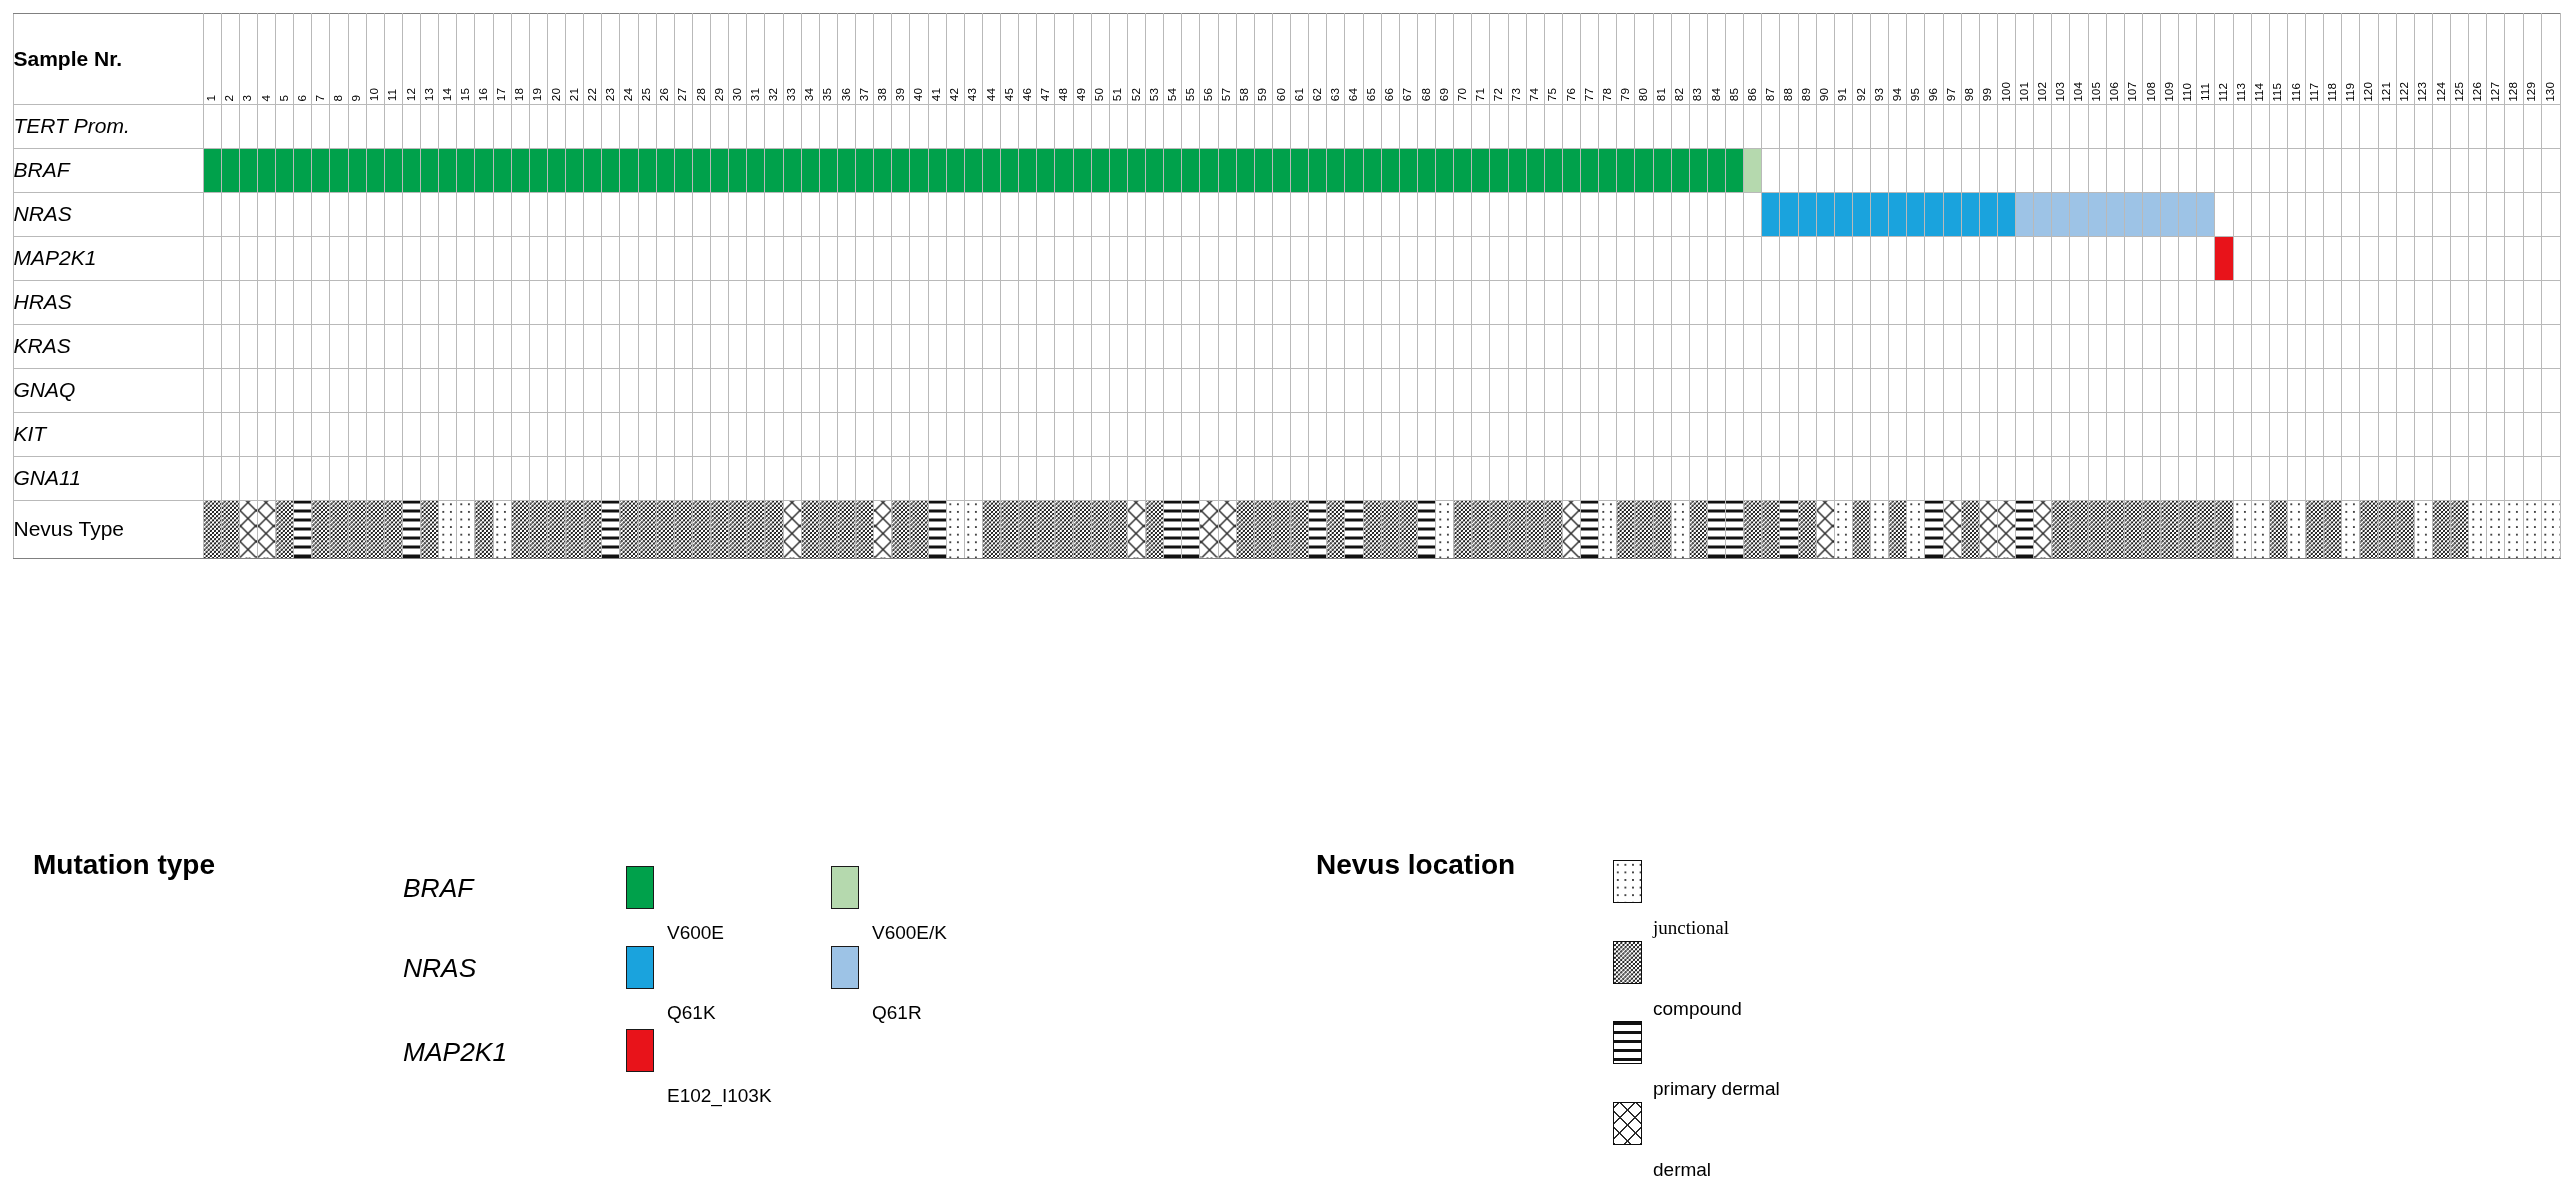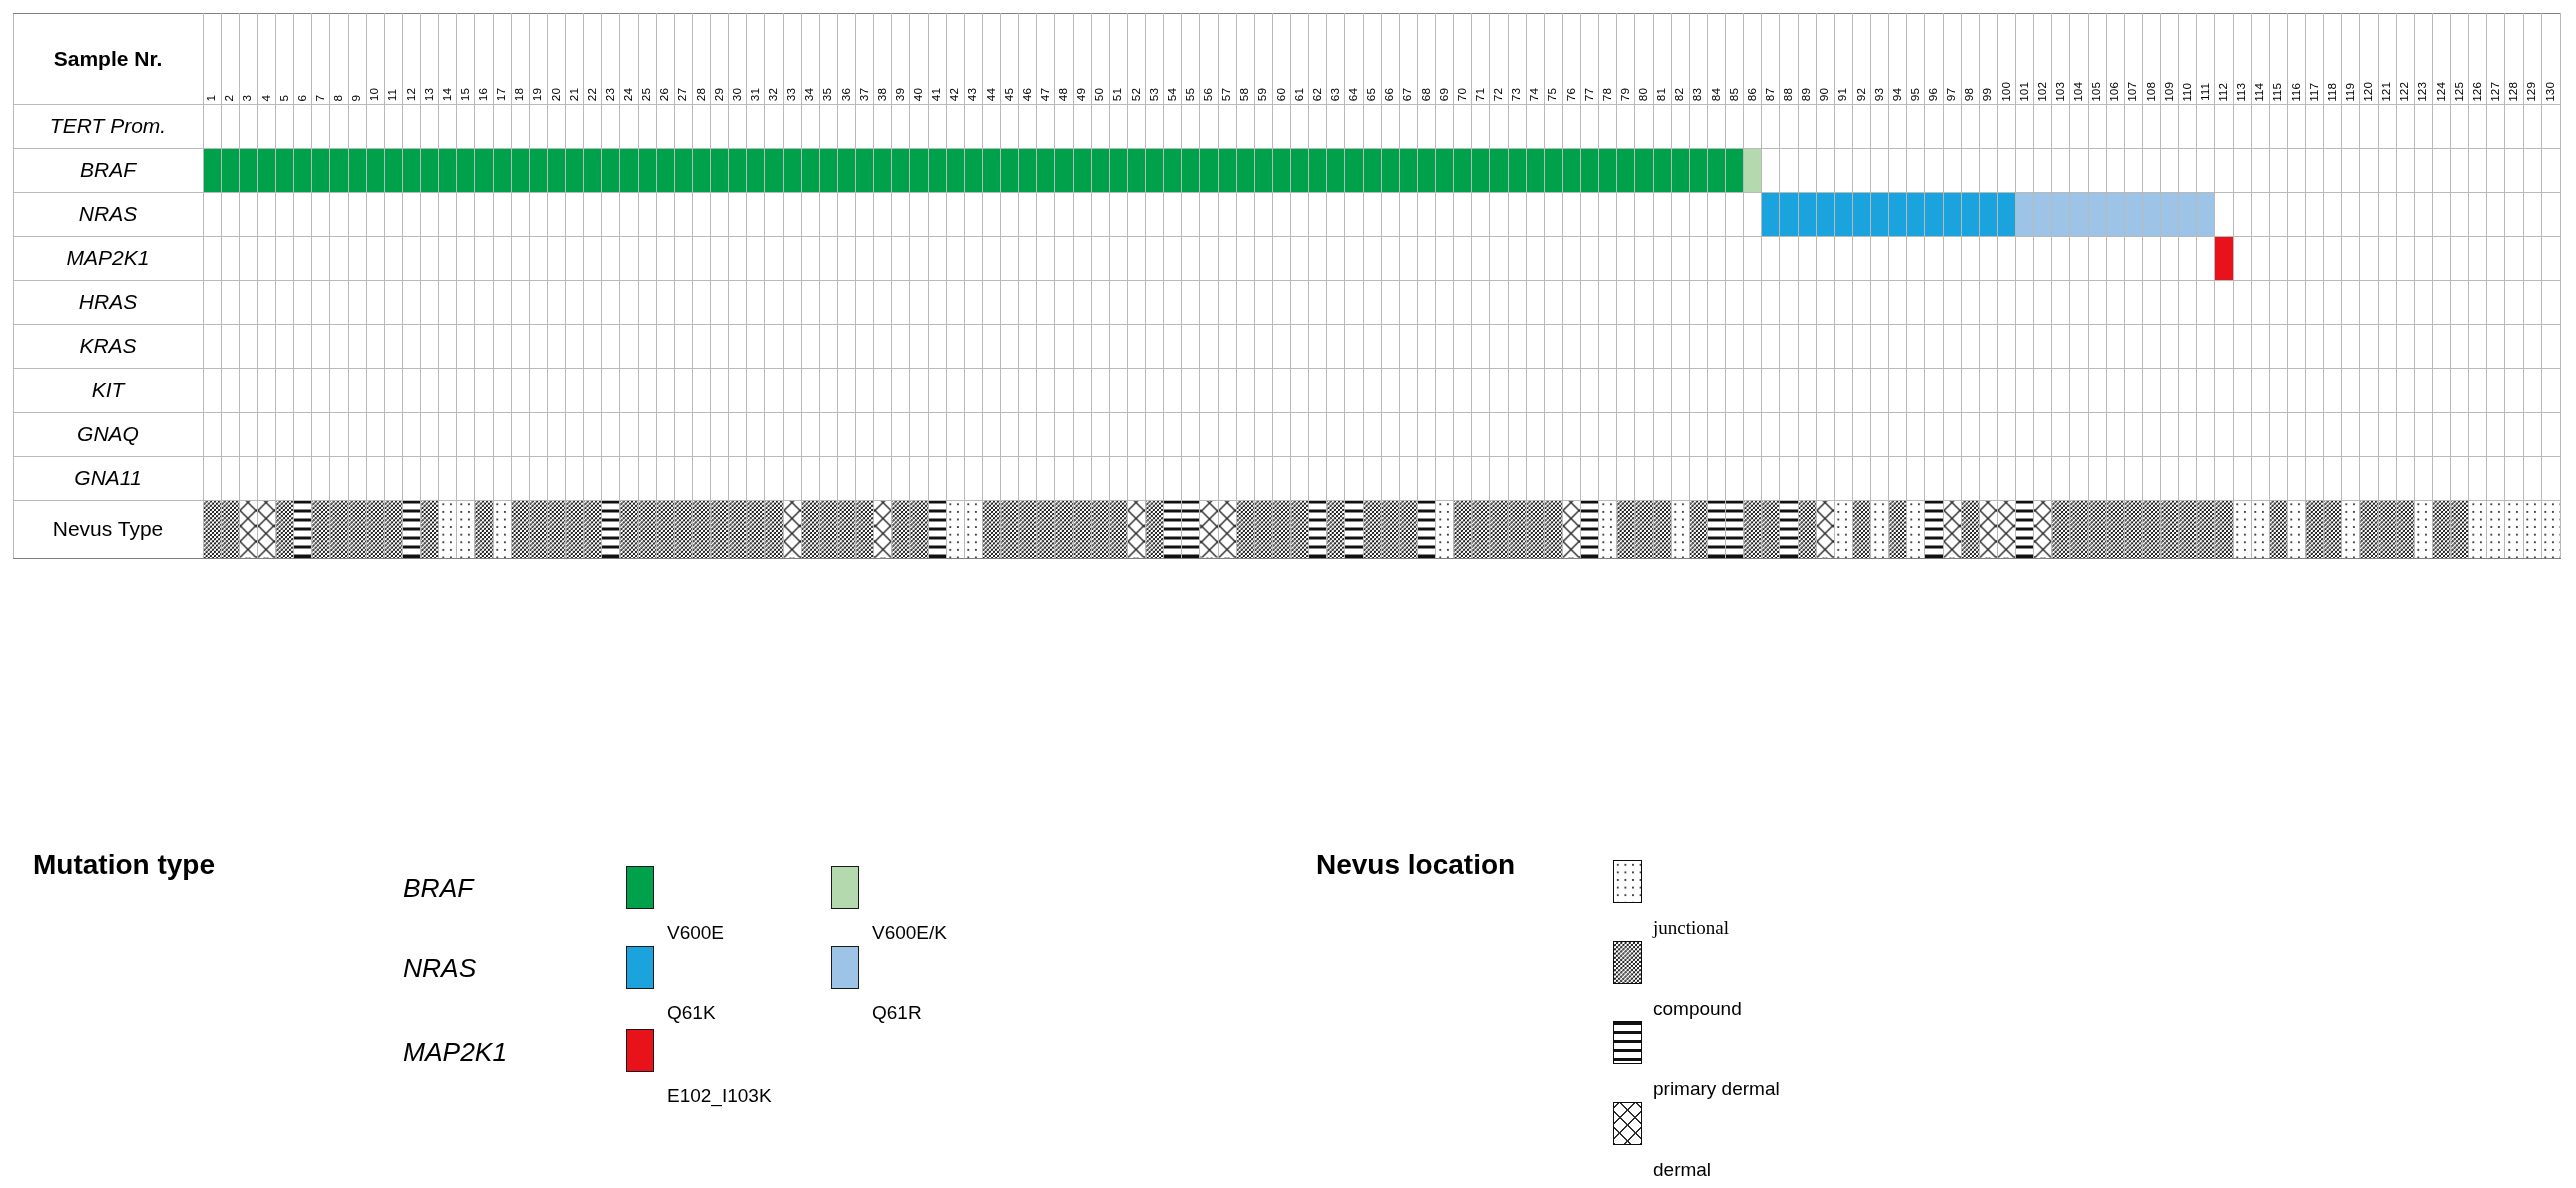--- a/index.html
+++ b/index.html
@@ -1,21 +1,21 @@
 <!DOCTYPE html>
 <html style="font-size:11px"><head>
 <meta charset="utf-8">
 <style>
   html,body{margin:0;padding:0;background:#ffffff;}
   body{width:2576px;height:1189px;font-family:"Liberation Sans",sans-serif;overflow:hidden;}
 
   .figure{position:relative;width:2576px;height:1189px;background:#fff;}
 
   
-  .grid-wrap{position:absolute;left:12.5px;top:12.5px;width:2550px;height:801px;text-align:center;}
+  .grid-wrap{position:absolute;left:12.5px;top:12.5px;width:2550px;height:801px;}
   table.oncoprint{border-collapse:collapse;table-layout:fixed;width:2548px;}
   table.oncoprint td{padding:0;margin:0;border:0.7px solid #b9b9b9;}
 
   td.rowlabel{
     width:189px;min-width:189px;max-width:189px;
     font-style:italic;font-weight:normal;font-size:21px;
     color:#000;padding-left:6.3px;white-space:nowrap;
     border-left:1.4px solid #808080;border-right:1.4px solid #808080;
     background:#fff;
   }
@@ -1269,21 +1269,21 @@
             <td class="cell"></td>
             <td class="cell"></td>
             <td class="cell"></td>
             <td class="cell"></td>
             <td class="cell"></td>
             <td class="cell"></td>
             <td class="cell"></td>
             <td class="cell"></td>
           </tr>
           <tr>
-            <td class="rowlabel">KIT</td>
+            <td class="rowlabel">GNAQ</td>
             <td class="cell"></td>
             <td class="cell"></td>
             <td class="cell"></td>
             <td class="cell"></td>
             <td class="cell"></td>
             <td class="cell"></td>
             <td class="cell"></td>
             <td class="cell"></td>
             <td class="cell"></td>
             <td class="cell"></td>
@@ -1402,21 +1402,21 @@
             <td class="cell"></td>
             <td class="cell"></td>
             <td class="cell"></td>
             <td class="cell"></td>
             <td class="cell"></td>
             <td class="cell"></td>
             <td class="cell"></td>
             <td class="cell"></td>
           </tr>
           <tr>
-            <td class="rowlabel">GNAQ</td>
+            <td class="rowlabel">KIT</td>
             <td class="cell"></td>
             <td class="cell"></td>
             <td class="cell"></td>
             <td class="cell"></td>
             <td class="cell"></td>
             <td class="cell"></td>
             <td class="cell"></td>
             <td class="cell"></td>
             <td class="cell"></td>
             <td class="cell"></td>

